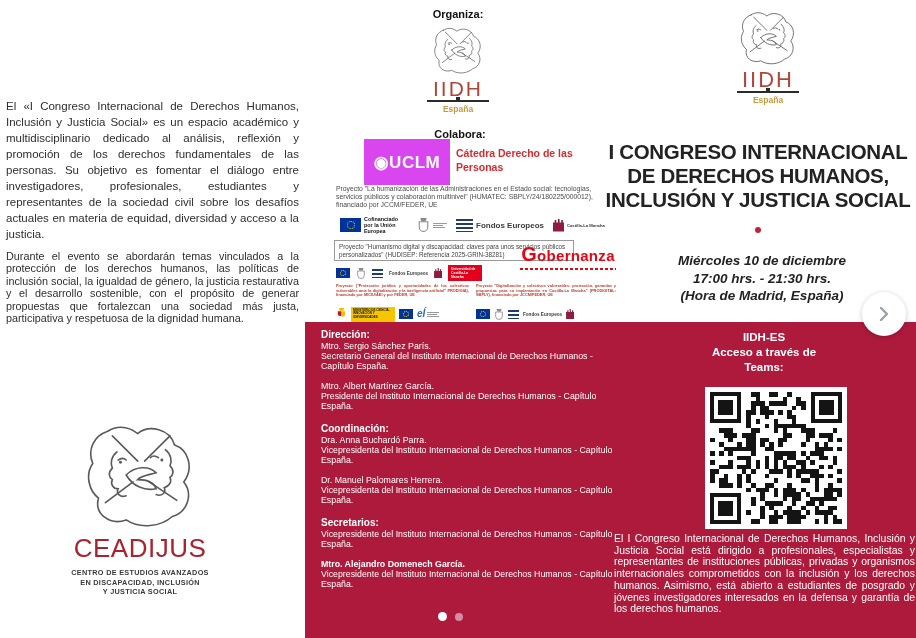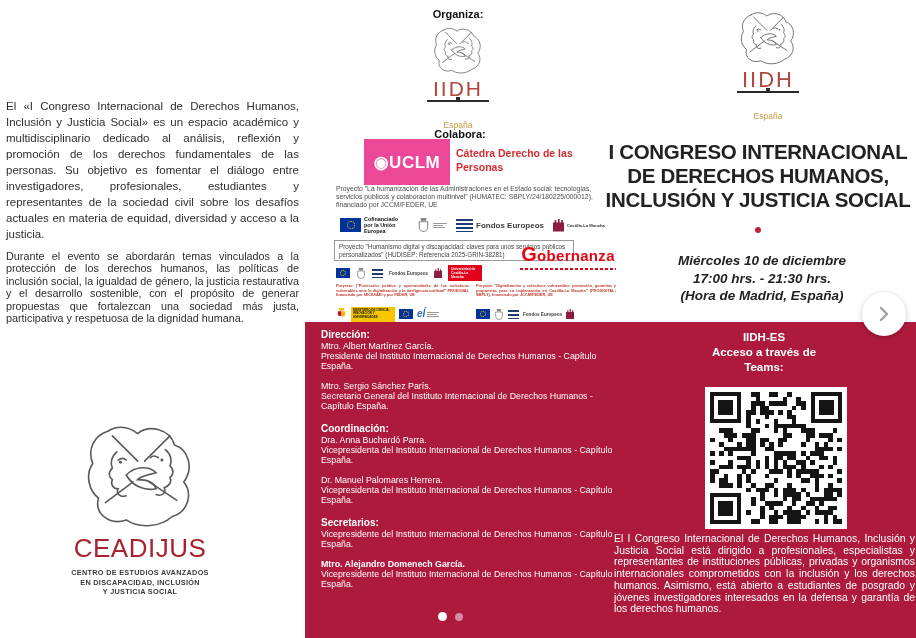--- a/index.html
+++ b/index.html
@@ -20,24 +20,24 @@
   .organiza{position:absolute;left:383px;top:8px;width:150px;text-align:center;font-weight:bold;font-size:11px;color:#111;}
   .iidh{position:absolute;text-align:center;}
   .iidh-mid{left:408px;top:26px;width:100px;}
   .iidh-right{left:698px;top:10px;width:140px;}
   .iidh-faces{width:54px;height:48px;}
   .iidh-right .iidh-faces{width:62px;height:55px;}
   .iidh-word{font-size:21px;color:#B2453A;letter-spacing:2px;line-height:21px;}
   .iidh-right .iidh-word{font-size:22px;}
   .iidh-rule{height:2px;background:#2b2b2b;width:62px;margin:1px auto 0;position:relative;}
   .iidh-rule::after{content:"";position:absolute;left:50%;top:-3px;width:4px;height:4px;background:#2b2b2b;transform:translateX(-50%);}
-  .iidh-country{font-size:8.5px;color:#C49B3F;margin-top:18px;}
+  .iidh-country{font-size:8.5px;color:#C49B3F;margin-top:2px;font-weight:bold;}
 
   .colabora{position:absolute;left:390px;top:128px;width:140px;text-align:center;font-weight:bold;font-size:11px;color:#111;}
-  .uclm-block{position:absolute;left:364px;top:139px;width:86px;height:46px;background:#ec4899;color:#fff;display:flex;align-items:center;justify-content:center;font-weight:bold;font-size:17px;letter-spacing:.5px;}
+  .uclm-block{position:absolute;left:364px;top:139px;width:86px;height:46px;background:#d946ef;color:#fff;display:flex;align-items:center;justify-content:center;font-weight:bold;font-size:17px;letter-spacing:.5px;}
   .catedra{position:absolute;left:456px;top:147px;width:162px;color:#D52B2E;font-weight:bold;font-size:10.5px;line-height:13.5px;}
   .humatec{position:absolute;left:336px;top:185px;width:280px;font-size:6.8px;line-height:8px;color:#4a4a4a;}
 
   .logo-row{position:absolute;display:flex;align-items:center;}
   .row1{left:340px;top:211px;width:276px;height:28px;gap:9px;}
   .row2{left:336px;top:264px;width:240px;height:18px;gap:6px;}
   .row3a{left:336px;top:305px;width:134px;height:18px;gap:4px;}
   .row3b{left:476px;top:305px;width:140px;height:18px;gap:4px;}
   .lg{display:flex;align-items:center;gap:3px;}
   .euflag{background:#003399;position:relative;flex:none;}
@@ -276,26 +276,26 @@
     <div>17:00 hrs. - 21:30 hrs.</div>
     <div>(Hora de Madrid, España)</div>
   </div>
 
   <div class="red-panel">
 
     <div class="committee">
       <div class="c-sec">
         <div class="c-label">Dirección:</div>
         <div class="c-mem">
+          <div class="c-name">Mtro. Sergio Sánchez París.</div>
+          <div class="c-role">Secretario General del Instituto Internacional de Derechos Humanos - Capítulo España.</div>
+        </div>
+        <div class="c-mem">
           <div class="c-name">Mtro. Albert Martínez García.</div>
           <div class="c-role">Presidente del Instituto Internacional de Derechos Humanos - Capítulo España.</div>
-        </div>
-        <div class="c-mem">
-          <div class="c-name">Mtro. Sergio Sánchez París.</div>
-          <div class="c-role">Secretario General del Instituto Internacional de Derechos Humanos - Capítulo España.</div>
         </div>
       </div>
       <div class="c-sec">
         <div class="c-label">Coordinación:</div>
         <div class="c-mem">
           <div class="c-name">Dra. Anna Buchardó Parra.</div>
           <div class="c-role">Vicepresidenta del Instituto Internacional de Derechos Humanos - Capítulo España.</div>
         </div>
         <div class="c-mem">
           <div class="c-name">Dr. Manuel Palomares Herrera.</div>

